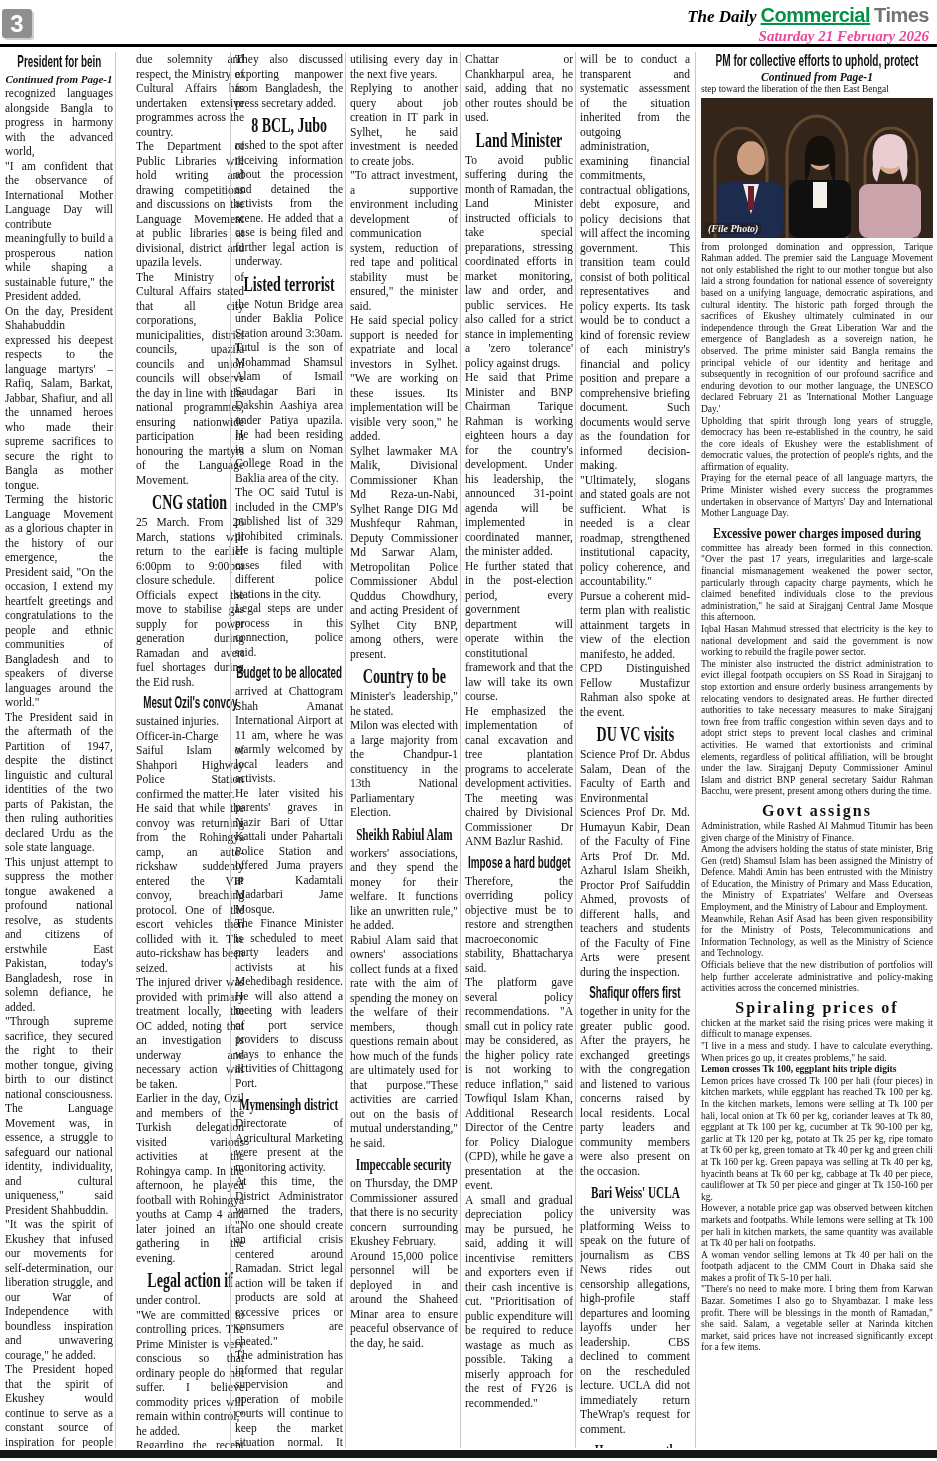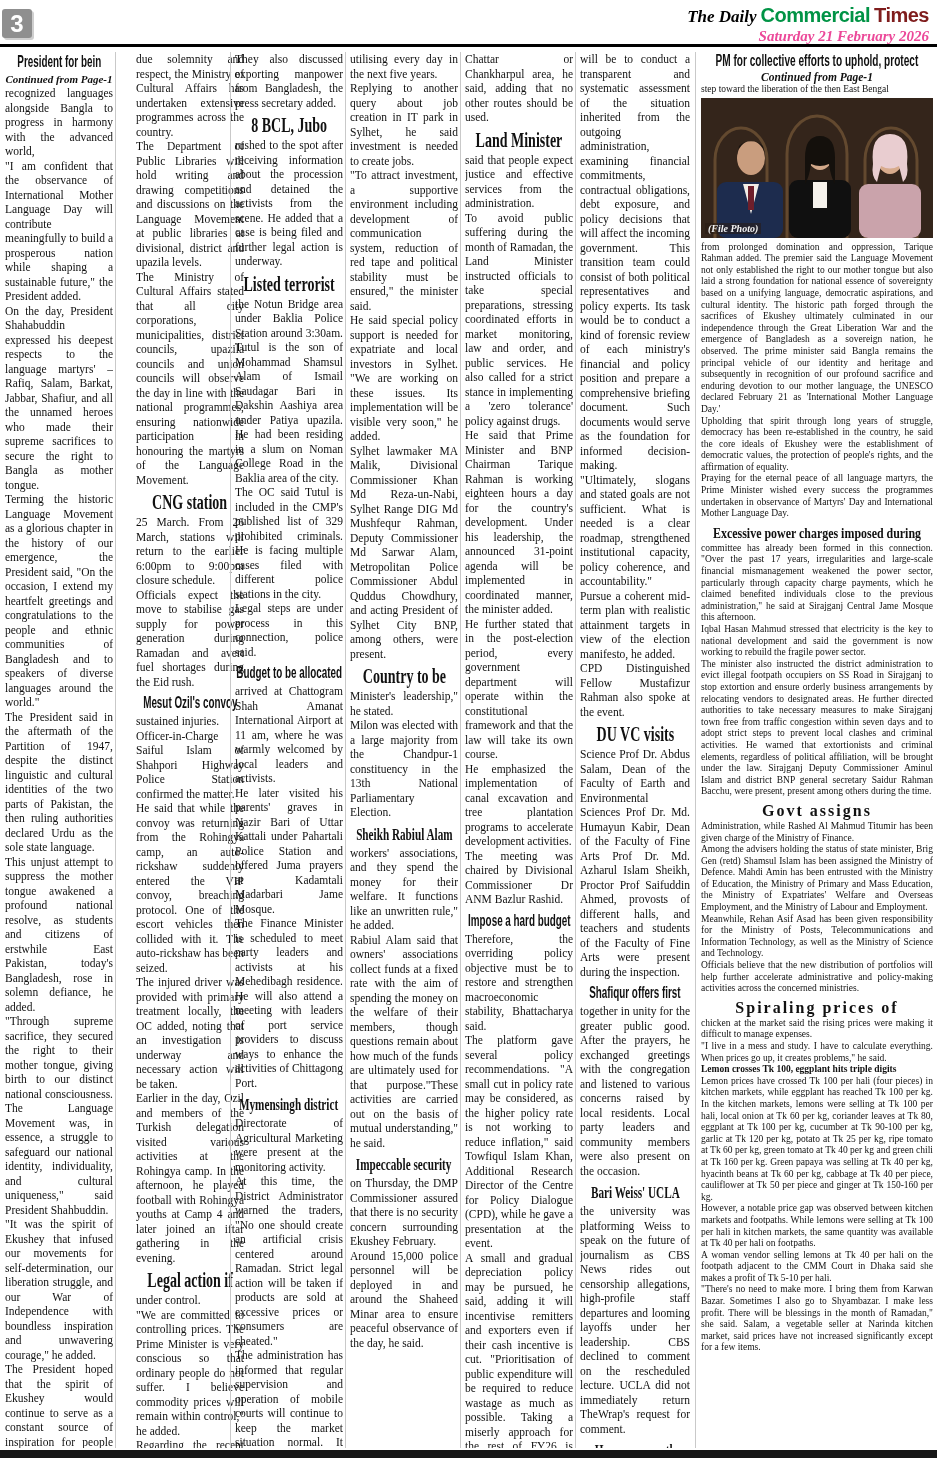--- a/index.html
+++ b/index.html
@@ -5,22 +5,22 @@
   html,body{margin:0;padding:0;background:#f2f2f2;}
   .page{position:relative;width:937px;height:1461px;background:#fff;margin:0 auto;overflow:hidden;
         font-family:"Liberation Serif",serif;color:#111;}
   
   .pagenum-box{position:absolute;left:2px;top:9px;width:30px;height:29px;background:#8f8f8f;
                border-radius:3px;color:#fff;text-align:center;
                font:bold 24px/29px "Liberation Sans",sans-serif;box-shadow:2px 2px 0 #cfcfcf;}
   .mast{position:absolute;right:8px;top:4px;text-align:right;}
   .mast-title{white-space:nowrap;}
   .t-daily{font:bold italic 17px "Liberation Serif",serif;color:#000;}
-  .t-comm{font:bold 20px "Liberation Sans",sans-serif;color:#009345;letter-spacing:-0.5px;}
-  .t-times{font:bold 20px "Liberation Sans",sans-serif;color:#7f1d1d;letter-spacing:-0.5px;}
+  .t-comm{font:bold 20px "Liberation Sans",sans-serif;color:#009345;letter-spacing:-0.5px;text-decoration:underline;}
+  .t-times{font:bold 20px "Liberation Sans",sans-serif;color:#737373;letter-spacing:-0.5px;}
   .mast-date{font:bold italic 15px "Liberation Serif",serif;color:#ec4899;margin-top:1px;}
   .top-rule{position:absolute;left:0;top:44px;width:937px;height:3px;background:#000;}
   
   .ncol{position:absolute;top:52px;height:1396px;overflow:hidden;}
   #ncol-0{left:5px;width:108px;}  #ncol-1{left:136px;width:108px;}
   #ncol-2{left:235px;width:108px;}#ncol-3{left:350px;width:108px;}
   #ncol-4{left:465px;width:108px;}#ncol-5{left:580px;width:110px;}
   .vsep{position:absolute;top:52px;height:1396px;width:1px;background:#c9c9c9;}
   .para{margin:0;font-size:11.5px;line-height:14.5px;text-align:justify;text-justify:inter-word;}
   .para.bold{font-weight:bold;}
@@ -149,21 +149,20 @@
           <span class="ht">Impeccable security</span>
         </div>
         <p class="para">on Thursday, the DMP Commissioner assured that there is no security concern surrounding Ekushey February.</p>
         <p class="para">Around 15,000 police personnel will be deployed in and around the Shaheed Minar area to ensure peaceful observance of the day, he said.</p>
       </section>
     <section class="ncol" id="ncol-4">
         <p class="para">Chattar or Chankharpul area, he said, adding that no other routes should be used.</p>
         <div class="headline h-serif">
           <span class="ht">Land Minister</span>
         </div>
-        <p class="para">said that people expect justice and effective services from the administration.</p>
         <p class="para">To avoid public suffering during the month of Ramadan, the Land Minister instructed officials to take special preparations, stressing coordinated efforts in market monitoring, law and order, and public services. He also called for a strict stance in implementing a 'zero tolerance' policy against drugs.</p>
         <p class="para">He said that Prime Minister and BNP Chairman Tarique Rahman is working eighteen hours a day for the country's development. Under his leadership, the announced 31-point agenda will be implemented in coordinated manner, the minister added.</p>
         <p class="para">He further stated that in the post-election period, every government department will operate within the constitutional framework and that the law will take its own course.</p>
         <p class="para">He emphasized the implementation of canal excavation and tree plantation programs to accelerate development activities.</p>
         <p class="para">The meeting was chaired by Divisional Commissioner Dr ANM Bazlur Rashid.</p>
         <div class="headline h-sans">
           <span class="ht">Impose a hard budget</span>
         </div>
         <p class="para">Therefore, the overriding policy objective must be to restore and strengthen macroeconomic stability, Bhattacharya said.</p>
         <p class="para">The platform gave several policy recommendations. "A small cut in policy rate may be considered, as the higher policy rate is not working to reduce inflation," said Towfiqul Islam Khan, Additional Research Director of the Centre for Policy Dialogue (CPD), while he gave a presentation at the event.</p>

